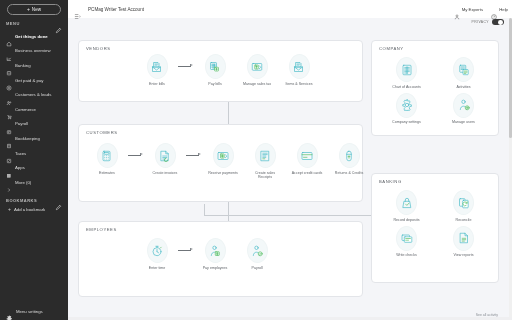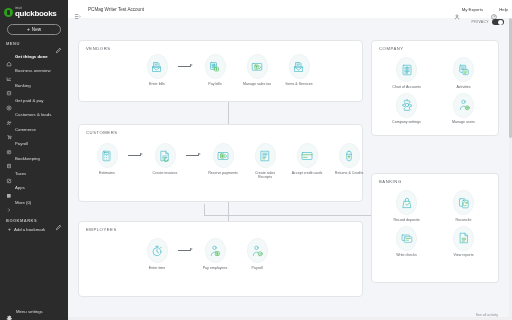--- a/index.html
+++ b/index.html
@@ -164,27 +164,20 @@
   }
   .bottom-strip { position: absolute; left:0; right:0; bottom:0; height:3px; background:#efeff1; }
 </style>
 </head>
 <body>
 
 <div id="app">
 
   <div id="sidebar">
 
-    <div class="qb-logo">
-      <span class="qb-mark"></span>
-      <span class="qb-words">
-        <span class="qb-intuit">intuit</span>
-        <span class="qb-name">quickbooks</span>
-      </span>
-    </div>
 
     <div class="new-btn">
       <span class="new-plus">+</span>
       <span>New</span>
     </div>
 
     <div class="menu-head">
       <span class="lbl">MENU</span>
       <span class="pencil">
         <svg viewBox="0 0 16 16" fill="none" stroke="#cfcfcf" stroke-width="1.4">

